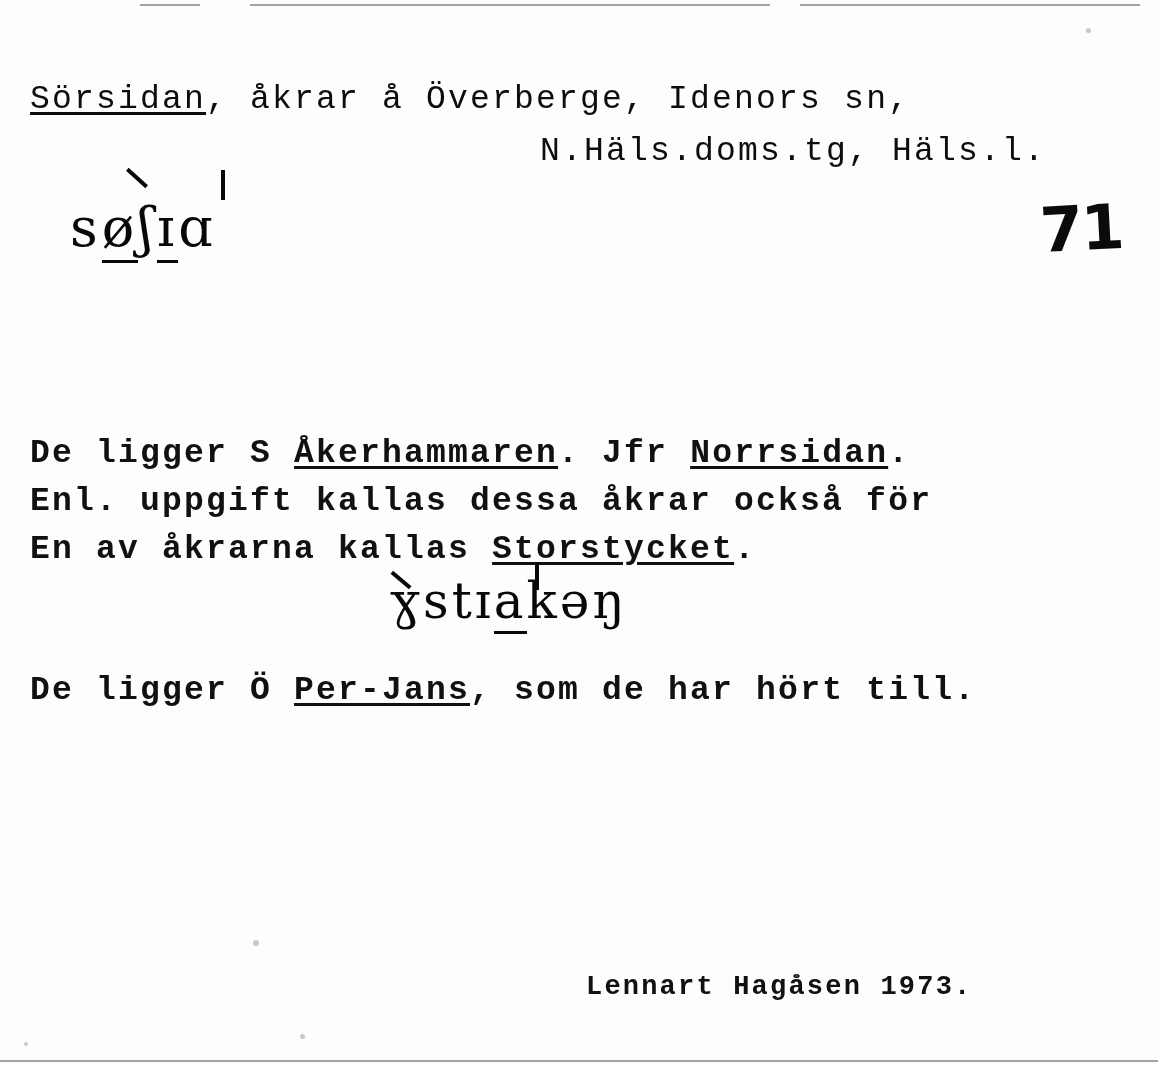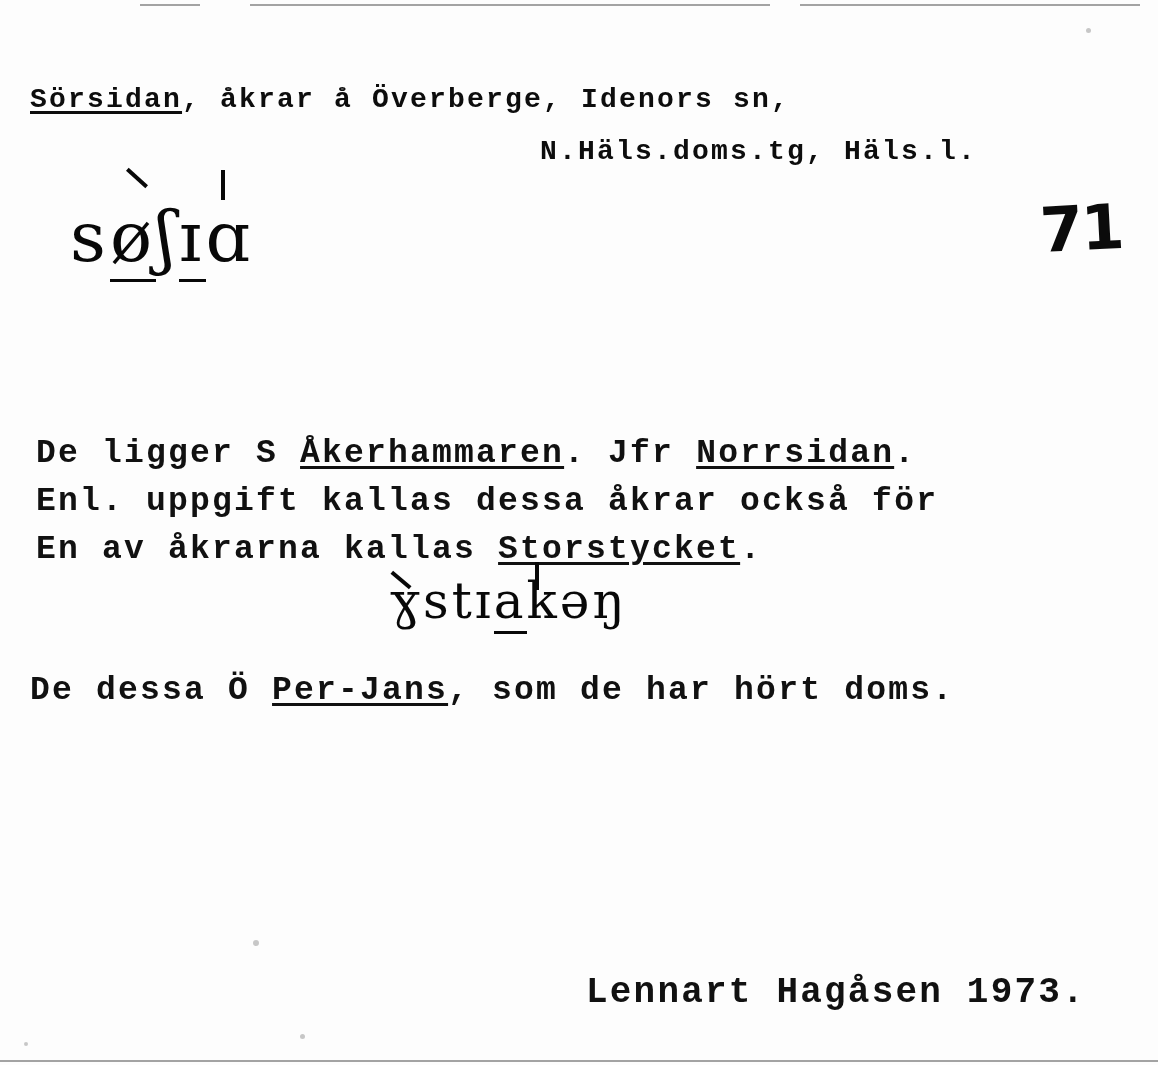--- a/index.html
+++ b/index.html
@@ -33,26 +33,26 @@
   .edge-line {
     position: absolute;
     background: #8c8c8c;
     opacity: 0.8;
   }
 
   
   .typed {
     position: absolute;
     font-family: "Liberation Mono", "DejaVu Sans Mono", monospace;
-    font-size: 28px;
+    font-size: 33px;
     line-height: 44px;
     letter-spacing: 2.2px;
     white-space: pre;
     color: #0d0d0d;
-    font-weight: 700;
+    font-weight: 400;
   }
   .u {
     text-decoration: underline;
     text-decoration-thickness: 3px;
     text-underline-offset: 4px;
   }
 
   
   #hdr-line1 { left: 30px;  top: 78px; }
   #hdr-line2 { left: 540px; top: 130px; }
@@ -73,21 +73,21 @@
   
   .hand {
     position: absolute;
     font-family: "DejaVu Serif", serif;
     color: #080808;
     white-space: pre;
   }
   #hand1 {
     left: 70px;
     top: 196px;
-    font-size: 70px;
+    font-size: 54px;
     letter-spacing: 4px;
     text-align: right;
   }
   #hand1 .ul-char {
     border-bottom: 3px solid #080808;
     padding-bottom: 1px;
   }
   #hand2 {
     left: 390px;
     top: 572px;
@@ -99,21 +99,21 @@
     padding-bottom: 1px;
   }
   .tick {
     position: absolute;
     background: #080808;
   }
 
   
   #body-block {
     position: absolute;
-    left: 36px;
+    left: 30px;
     top: 430px;
   }
   #body-block .line {
     font-size: 33px;
     line-height: 48px;
     letter-spacing: 2.2px;
     white-space: pre;
     font-weight: 700;
   }
 
@@ -124,21 +124,21 @@
     font-size: 33px;
     letter-spacing: 2.2px;
     white-space: pre;
     font-weight: 700;
   }
 
   #signature {
     position: absolute;
     left: 586px;
     top: 972px;
-    font-size: 36px;
+    font-size: 27px;
     letter-spacing: 2.2px;
     white-space: pre;
     font-weight: 700;
   }
 </style>
 </head>
 <body>
 
 <div id="card">
 
@@ -167,17 +167,17 @@
     <div class="line"><span>Enl. uppgift kallas dessa åkrar också för</span></div>
 
     <div class="line"><span>En av åkrarna kallas </span><span class="u">Storstycket</span><span>.</span></div>
 
   </div>
 
   <div class="hand" id="hand2"><span>ɣ</span><span>s</span><span>t</span><span>ɪ</span><span class="ul-char">a</span><span>k</span><span>ə</span><span>ŋ</span></div>
   <div class="tick" style="left:389px; top:578px; width:24px; height:4px; transform:rotate(40deg);"></div>
   <div class="tick" style="left:535px; top:562px; width:4px; height:28px;"></div>
 
-  <div id="line-last"><span>De dessa Ö </span><span class="u">Per-Jans</span><span>, som de har hört doms.</span></div>
+  <div id="line-last"><span>De ligger Ö </span><span class="u">Per-Jans</span><span>, som de har hört till.</span></div>
 
   <div id="signature">Lennart Hagåsen 1973.</div>
 
 </div>
 
 </body></html>

